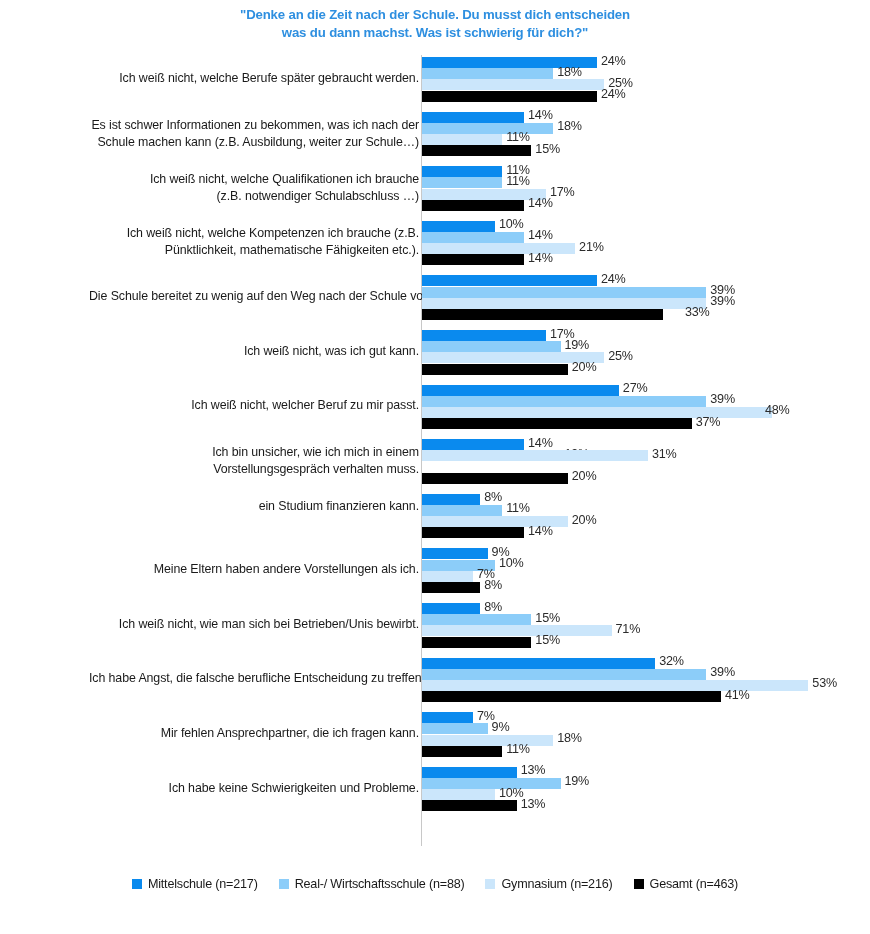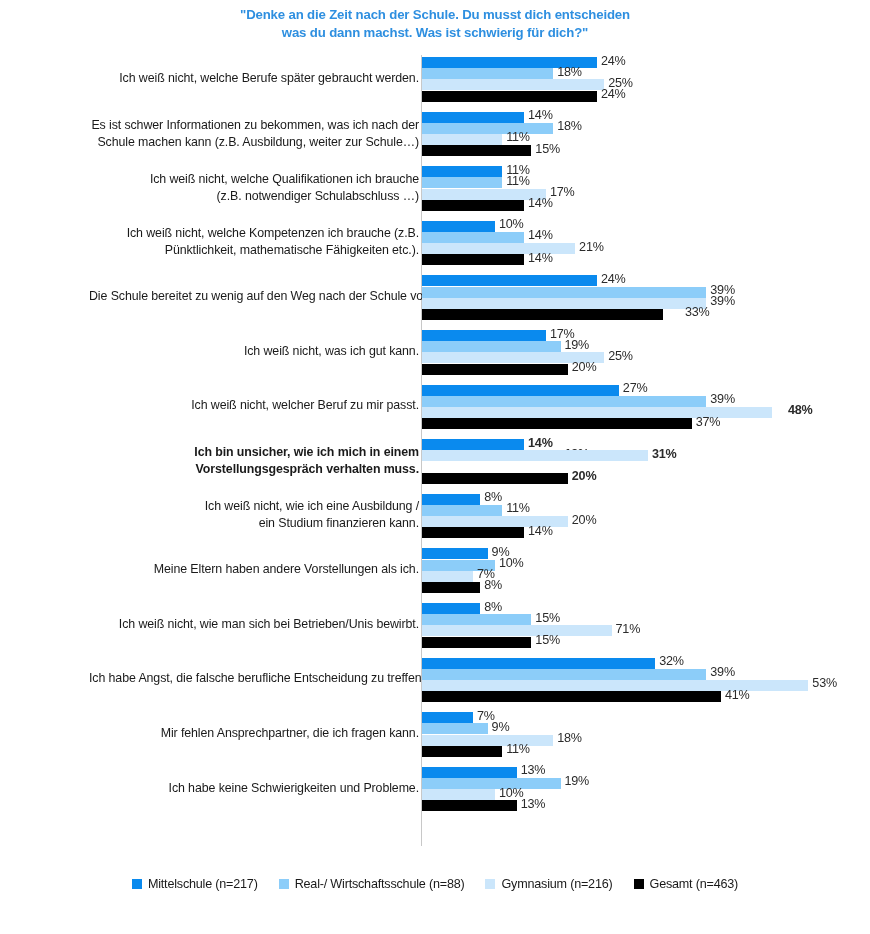--- a/index.html
+++ b/index.html
@@ -290,29 +290,29 @@
           <div class="bar-row" style="top: 0px; width: 440px;">
             <div class="bar" style="width: 196.83px; background: rgb(10, 138, 238);"></div>
             <span class="bar-value" style="left: 200.83px;">27%</span>
           </div>
           <div class="bar-row" style="top: 11.2px; width: 440px;">
             <div class="bar" style="width: 284.31px; background: rgb(140, 205, 249);"></div>
             <span class="bar-value" style="left: 288.31px;">39%</span>
           </div>
           <div class="bar-row" style="top: 22.4px; width: 440px;">
             <div class="bar" style="width: 349.92px; background: rgb(203, 230, 251);"></div>
-            <span class="bar-value" style="left: 366px; font-weight: bold;">48%</span>
+            <span class="bar-value" style="left: 343px;">48%</span>
           </div>
           <div class="bar-row" style="top: 33.6px; width: 440px;">
             <div class="bar" style="width: 269.73px; background: rgb(0, 0, 0);"></div>
             <span class="bar-value" style="left: 273.73px;">37%</span>
           </div>
         </div>
       </div>
-      <div class="cat-group" style="top: 384.2px; height: 45px; font-weight: bold;">
+      <div class="cat-group" style="top: 384.2px; height: 45px;">
         <div class="cat-label" style="top: 4.4px;">
           <span class="lline">Ich bin unsicher, wie ich mich in einem</span>
           <span class="lline">Vorstellungsgespräch verhalten muss.</span>
         </div>
         <div class="bars">
           <div class="bar-row" style="top: 0px; width: 440px;">
             <div class="bar" style="width: 102.06px; background: rgb(10, 138, 238);"></div>
             <span class="bar-value" style="left: 106.06px;">14%</span>
           </div>
           <div class="bar-row" style="top: 11.2px; width: 440px;">
@@ -324,21 +324,20 @@
             <span class="bar-value" style="left: 229.99px;">31%</span>
           </div>
           <div class="bar-row" style="top: 33.6px; width: 440px;">
             <div class="bar" style="width: 145.8px; background: rgb(0, 0, 0);"></div>
             <span class="bar-value" style="left: 149.8px;">20%</span>
           </div>
         </div>
       </div>
       <div class="cat-group" style="top: 438.8px; height: 45px;">
         <div class="cat-label" style="top: 4.4px;">
-          <span class="lline">Ich weiß nicht, wie ich eine Ausbildung /</span>
           <span class="lline">ein Studium finanzieren kann.</span>
         </div>
         <div class="bars">
           <div class="bar-row" style="top: 0px; width: 440px;">
             <div class="bar" style="width: 58.32px; background: rgb(10, 138, 238);"></div>
             <span class="bar-value" style="left: 62.32px;">8%</span>
           </div>
           <div class="bar-row" style="top: 11.2px; width: 440px;">
             <div class="bar" style="width: 80.19px; background: rgb(140, 205, 249);"></div>
             <span class="bar-value" style="left: 84.19px;">11%</span>

